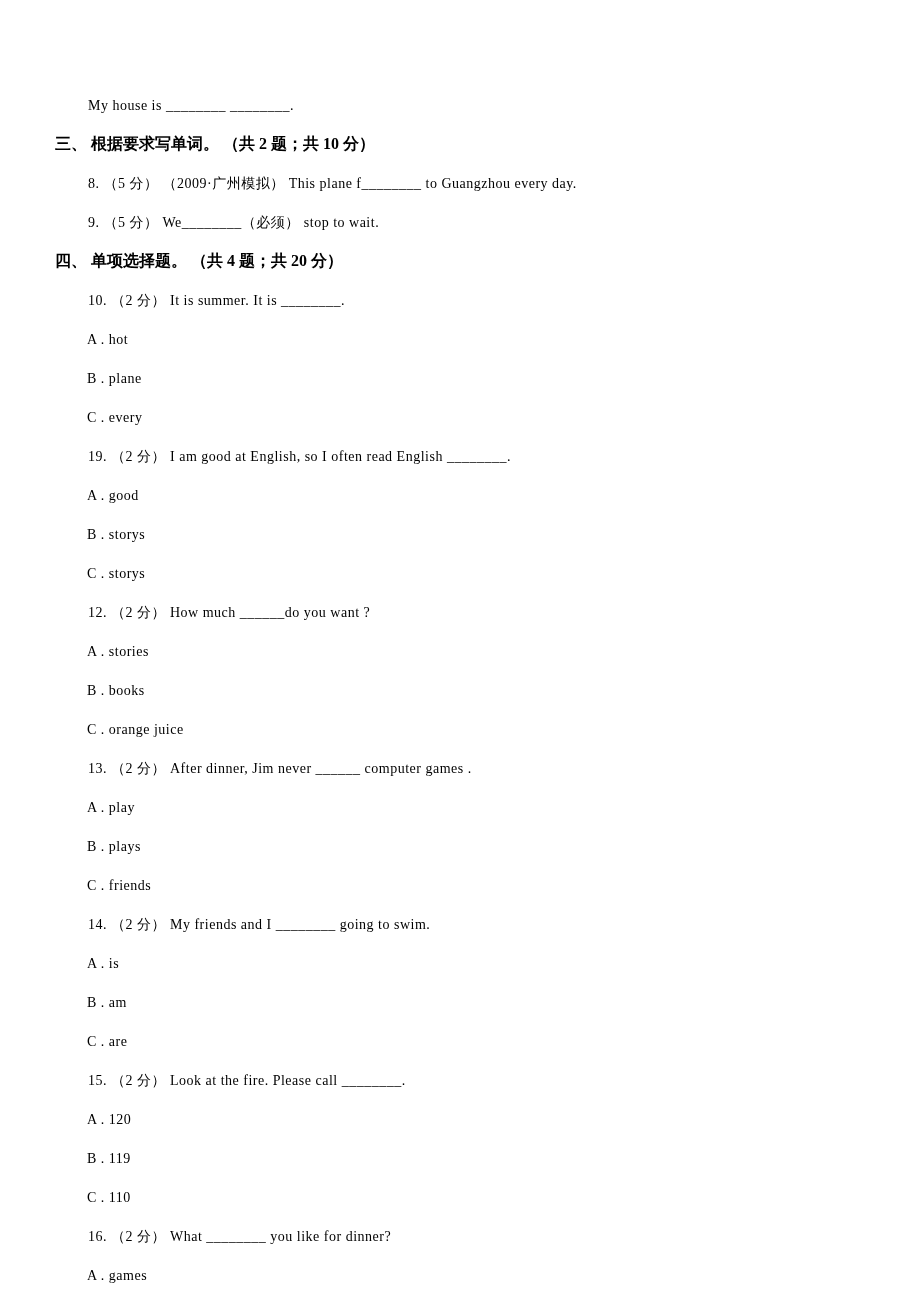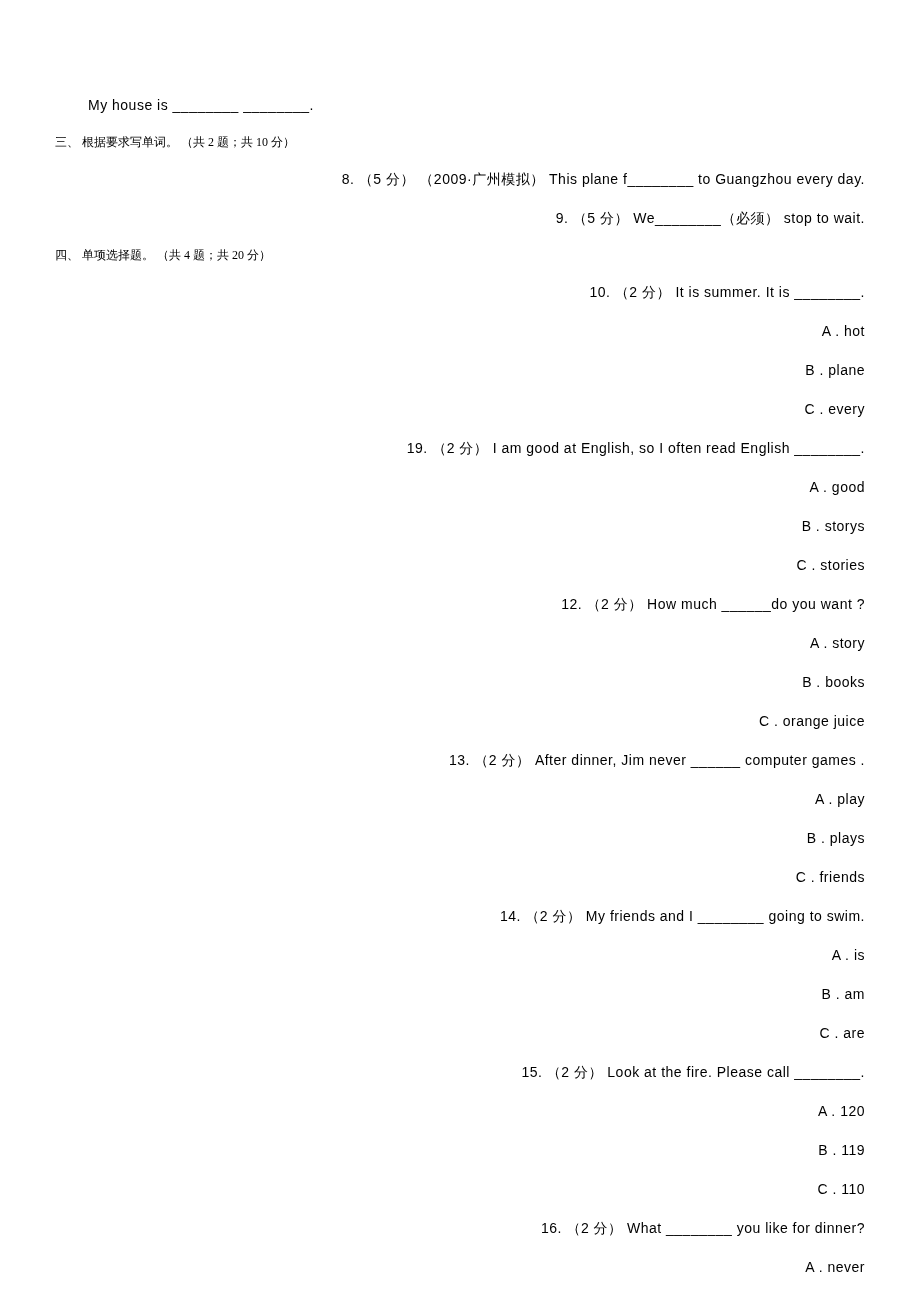--- a/index.html
+++ b/index.html
@@ -17,35 +17,33 @@
       padding: 95px 55px 30px 55px;
     }
     .line {
       margin-bottom: 18px;
       line-height: 1.5;
     }
     .frag-line {
       padding-left: 33px;
     }
     .section-heading {
-      font-weight: normal;
-      font-size: 12px;
+      font-weight: bold;
+      font-size: 16px;
       margin-bottom: 18px;
       margin-top: 4px;
     }
     .question {
       padding-left: 33px;
-      text-align: right;
     }
     .option {
       padding-left: 32px;
-      text-align: right;
     }
     .mono {
-      font-family: Liberation Sans, sans-serif;
+      font-family: Liberation Serif, serif;
       letter-spacing: 0.5px;
     }
   </style>
 </head>
 <body>
 
 <div class="line frag-line mono">My house is ________ ________.</div>
 
 <div class="section-heading">三、 根据要求写单词。 （共 2 题；共 10 分）</div>
 
@@ -55,36 +53,36 @@
 <div class="section-heading">四、 单项选择题。 （共 4 题；共 20 分）</div>
 
 <div class="line question mono">10. （2 分） It is summer. It is ________.</div>
 <div class="line option mono">A . hot</div>
 <div class="line option mono">B . plane</div>
 <div class="line option mono">C . every</div>
 
 <div class="line question mono">19. （2 分） I am good at English, so I often read English ________.</div>
 <div class="line option mono">A . good</div>
 <div class="line option mono">B . storys</div>
-<div class="line option mono">C . stories</div>
+<div class="line option mono">C . storys</div>
 
 <div class="line question mono">12. （2 分） How much ______do you want ?</div>
-<div class="line option mono">A . story</div>
+<div class="line option mono">A . stories</div>
 <div class="line option mono">B . books</div>
 <div class="line option mono">C . orange juice</div>
 
 <div class="line question mono">13. （2 分） After dinner, Jim never ______ computer games .</div>
 <div class="line option mono">A . play</div>
 <div class="line option mono">B . plays</div>
 <div class="line option mono">C . friends</div>
 
 <div class="line question mono">14. （2 分） My friends and I ________ going to swim.</div>
 <div class="line option mono">A . is</div>
 <div class="line option mono">B . am</div>
 <div class="line option mono">C . are</div>
 
 <div class="line question mono">15. （2 分） Look at the fire. Please call ________.</div>
 <div class="line option mono">A . 120</div>
 <div class="line option mono">B . 119</div>
 <div class="line option mono">C . 110</div>
 
 <div class="line question mono">16. （2 分） What ________ you like for dinner?</div>
-<div class="line option mono">A . never</div>
+<div class="line option mono">A . games</div>
 
 </body></html>

